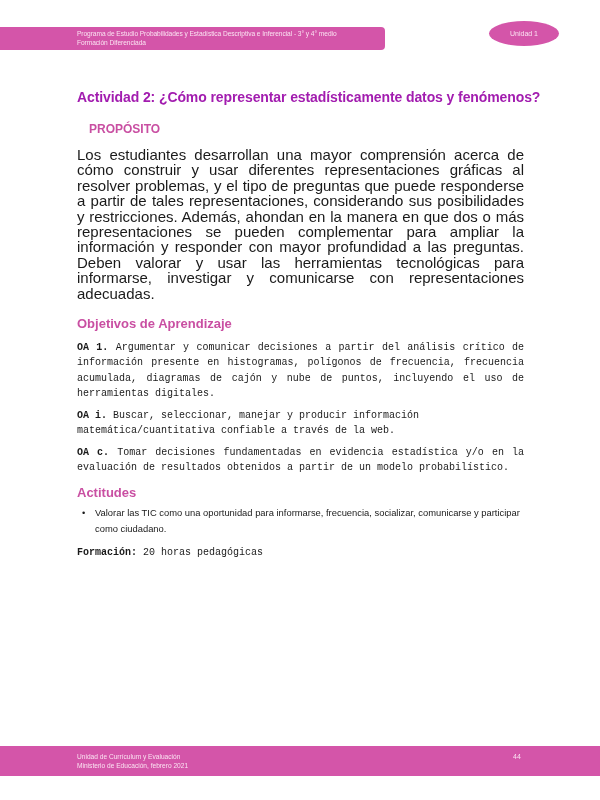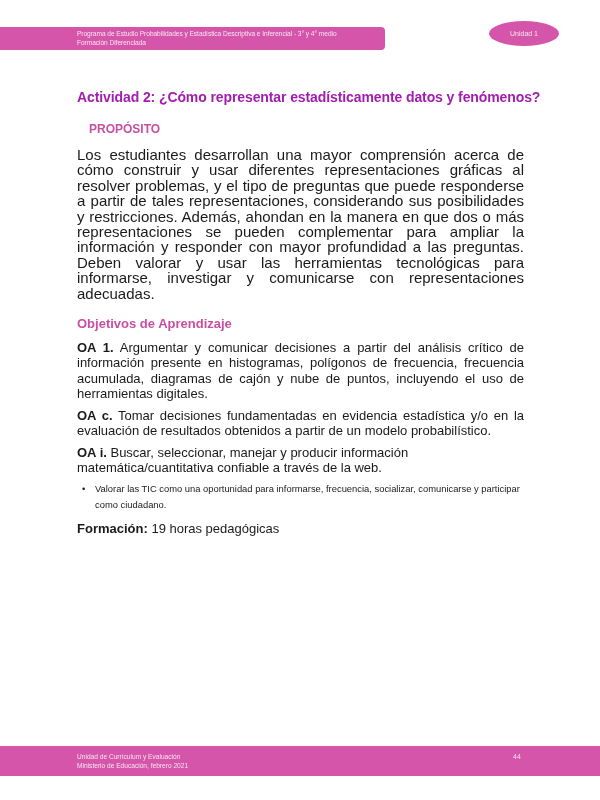--- a/index.html
+++ b/index.html
@@ -75,24 +75,25 @@
     }
     .body-text {
       margin: 0;
       font-size: 15px;
       line-height: 15.4px;
       text-align: justify;
       color: #1a1a1a;
     }
     .oa-text {
       margin: 0;
-      font-size: 13px;
+      font-size: 10px;
       line-height: 15.4px;
       text-align: justify;
       color: #1a1a1a;
+      font-family: Liberation Mono, monospace;
     }
     .oa-text b { font-weight: bold; }
     .bullet-row {
       display: flex;
       font-size: 9.4px;
       line-height: 15.4px;
     }
     .bullet {
       width: 18px;
       flex: none;
@@ -133,34 +134,35 @@
   <h1 class="page-title">Actividad 2: ¿Cómo representar estadísticamente datos y fenómenos?</h1>
 
   <h2 class="section-label" style="margin-top:18px;">PROPÓSITO</h2>
   <p class="body-text" style="margin-top:5px;">Los estudiantes desarrollan una mayor comprensión acerca de cómo construir y usar diferentes representaciones gráficas al resolver problemas, y el tipo de preguntas que puede responderse a partir de tales representaciones, considerando sus posibilidades y restricciones. Además, ahondan en la manera en que dos o más representaciones se pueden complementar para ampliar la información y responder con mayor profundidad a las preguntas. Deben valorar y usar las herramientas tecnológicas para informarse, investigar y comunicarse con representaciones adecuadas.</p>
 
   <h3 class="subsection-label" style="margin-top:17px;">Objetivos de Aprendizaje</h3>
 
   <p class="oa-text" style="margin-top:10px;">
     <b>OA 1.</b><span> Argumentar y comunicar decisiones a partir del análisis crítico de información presente en histogramas, polígonos de frecuencia, frecuencia acumulada, diagramas de cajón y nube de puntos, incluyendo el uso de herramientas digitales.</span>
   </p>
+  <p class="oa-text" style="margin-top:6px;text-align:left;">
+    <b>OA i.</b><span> Buscar, seleccionar, manejar y producir información matemática/cuantitativa confiable a través de la web.</span>
+  </p>
   <p class="oa-text" style="margin-top:6px;">
     <b>OA c.</b><span> Tomar decisiones fundamentadas en evidencia estadística y/o en la evaluación de resultados obtenidos a partir de un modelo probabilístico.</span>
   </p>
-  <p class="oa-text" style="margin-top:6px;text-align:left;">
-    <b>OA i.</b><span> Buscar, seleccionar, manejar y producir información matemática/cuantitativa confiable a través de la web.</span>
-  </p>
 
+  <h3 class="subsection-label" style="margin-top:12px;">Actitudes</h3>
   <div class="bullet-row" style="margin-top:6px;">
     <span class="bullet">•</span>
     <span class="bullet-text">Valorar las TIC como una oportunidad para informarse, frecuencia, socializar, comunicarse y participar como ciudadano.</span>
   </div>
 
   <p class="oa-text" style="margin-top:9px;">
-    <b>Formación:</b><span> 19 horas pedagógicas</span>
+    <b>Formación:</b><span> 20 horas pedagógicas</span>
   </p>
 </div>
 
 <div class="footer-bar">
   <div>Unidad de Currículum y Evaluación</div>
   <div>Ministerio de Educación, febrero 2021</div>
   <span class="page-number">44</span>
 </div>
 
 </body></html>

